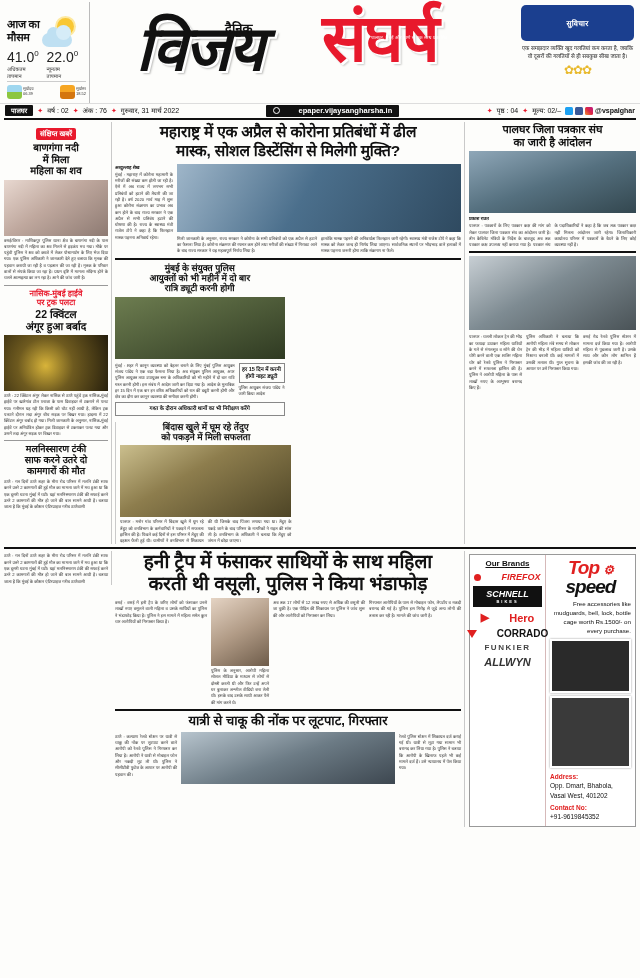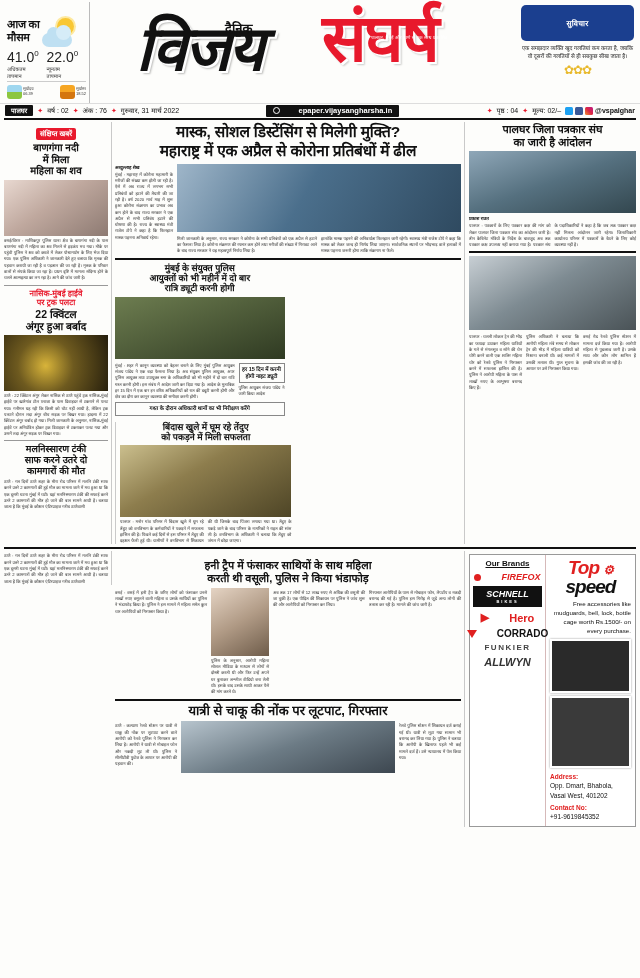--- a/index.html
+++ b/index.html
@@ -277,22 +277,22 @@
         <div class="hl-black" style="font-size:9.5px;white-space:pre-line;">मलनिस्सारण टंकी
 साफ करने उतरे दो
 कामगारों की मौत</div>
         <div class="body-text" style="columns:1;">ठाणे : गत दिनों ठाणे शहर के मीरा रोड परिसर में मलनि टंकी साफ करने उतरे 2 कामगारों की हुई मौत का मामला जाने में मच हुआ था कि एक दूसरी घटना मुंबई में घटी। यहां मलनिस्सारण टंकी की सफाई करने उतरे 2 कामगारों की मौत हो जाने की बात सामने आयी है। बताया जाता है कि मुंबई के कौशल एंटिरप्राइज गरीब ठाणेवासी</div>
       </div>
     </div>
 
     <div class="col-mid">
 
       <div>
+        <div class="lead-hl">महाराष्ट्र में एक अप्रैल से कोरोना प्रतिबंधों में ढील</div>
         <div class="lead-hl">मास्क, सोशल डिस्टेंसिंग से मिलेगी मुक्ति?</div>
-        <div class="lead-hl">महाराष्ट्र में एक अप्रैल से कोरोना प्रतिबंधों में ढील</div>
 
         <div class="two-up" style="margin-top:3px;">
           <div style="width:58px;">
             <div class="byline">अब्दुल्लाह शेख</div>
             <div class="body-text" style="columns:1;">मुंबई : महाराष्ट्र में कोरोना महामारी के मरीजों की संख्या कम होती जा रही है। ऐसे में अब राज्य में लगभग सभी प्रतिबंधों को हटाने की तैयारी की जा रही है। वर्ष 2020 मार्च माह में शुरू हुआ कोरोना संक्रमण का प्रभाव अब कम होने के बाद राज्य सरकार ने एक अप्रैल से सभी प्रतिबंध हटाने की घोषणा की है। राज्य के स्वास्थ्य मंत्री राजेश टोपे ने कहा है कि फिलहाल मास्क पहनना अनिवार्य रहेगा।</div>
           </div>
           <div style="flex:1;">
             <div class="photo" style="height:68px;background:linear-gradient(120deg,#9fb6c9,#4b6f8c 45%,#2f4a60);"></div>
             <div class="two-up" style="margin-top:2px;">
               <div style="flex:1;">
@@ -369,21 +369,21 @@
 
   <div class="cols" style="align-items:flex-start;">
 
     <div class="col-left">
       <div class="body-text" style="columns:1;">ठाणे : गत दिनों ठाणे शहर के मीरा रोड परिसर में मलनि टंकी साफ करने उतरे 2 कामगारों की हुई मौत का मामला जाने में मच हुआ था कि एक दूसरी घटना मुंबई में घटी। यहां मलनिस्सारण टंकी की सफाई करने उतरे 2 कामगारों की मौत हो जाने की बात सामने आयी है। बताया जाता है कि मुंबई के कौशल एंटिरप्राइज गरीब ठाणेवासी</div>
     </div>
 
     <div class="col-mid">
 
       <div>
-        <div class="hl-black" style="font-size:11px;white-space:pre-line;margin-top:8px;">हनी ट्रैप में फंसाकर साथियों के साथ महिला
+        <div class="hl-black" style="font-size:19px;white-space:pre-line;">हनी ट्रैप में फंसाकर साथियों के साथ महिला
 करती थी वसूली, पुलिस ने किया भंडाफोड़</div>
         <div class="two-up" style="margin-top:3px;">
           <div style="flex:1;">
               <div class="body-text" style="columns:1;">वसई : वसई में हनी ट्रैप के जरिए लोगों को फंसाकर उनसे लाखों रुपए वसूलने वाली महिला व उसके साथियों का पुलिस ने भंडाफोड़ किया है। पुलिस ने इस मामले में महिला समेत कुल चार आरोपियों को गिरफ्तार किया है।</div>
             </div>
           <div style="width:58px;">
             <div class="photo" style="height:68px;background:linear-gradient(150deg,#e5d4c4,#b09a85 50%,#6e5c4a);"></div>
             <div class="body-text" style="columns:1;">पुलिस के अनुसार, आरोपी महिला सोशल मीडिया के माध्यम से लोगों से दोस्ती करती थी और फिर उन्हें अपने घर बुलाकर अश्लील वीडियो बना लेती थी। इसके बाद उसके साथी आकर पैसे की मांग करते थे।</div>
           </div>
           <div style="flex:1;">

